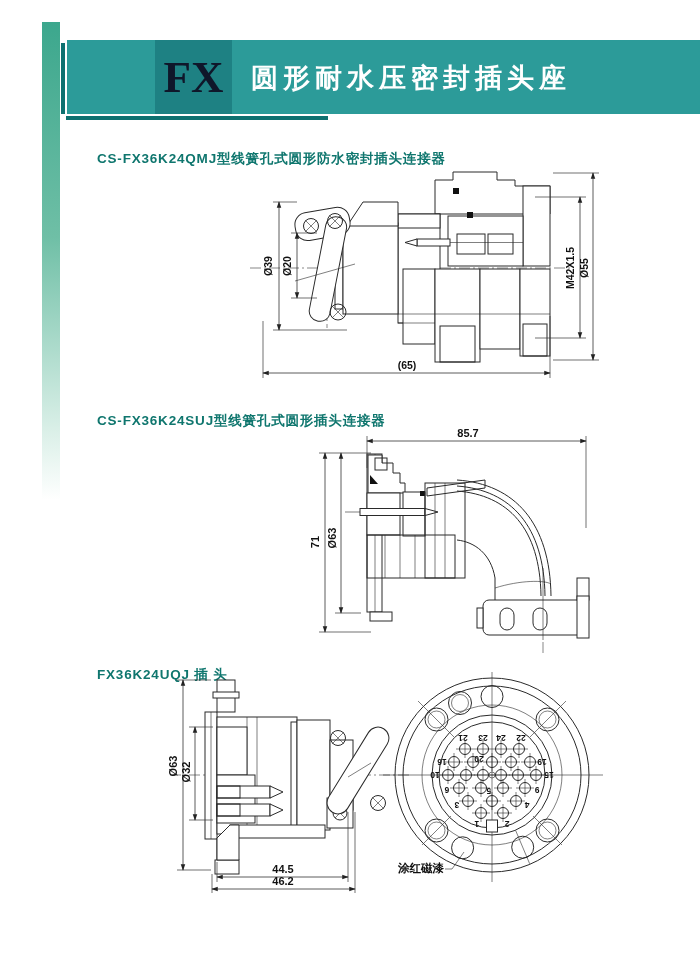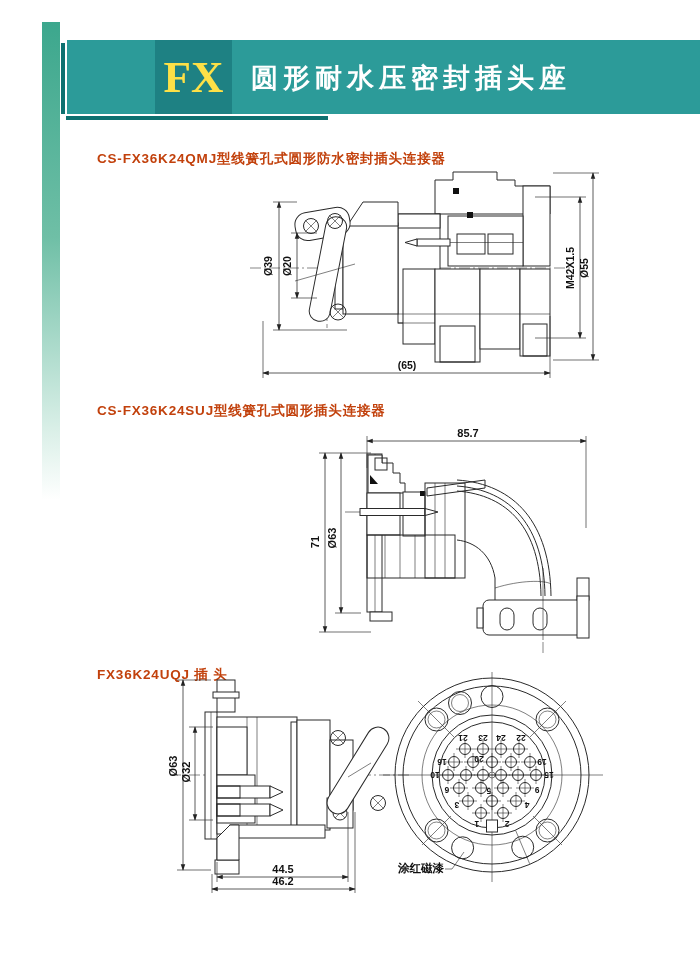--- a/index.html
+++ b/index.html
@@ -12,32 +12,32 @@
     position:absolute;left:42px;top:22px;width:18px;height:478px;
     background:linear-gradient(#3CA78D 0%, #6fbfa6 45%, #d9efe7 85%, #ffffff 100%);
   }
   
   .banner-shadow-left{position:absolute;left:61px;top:43px;width:4px;height:71px;background:#0E7170;}
   .banner{position:absolute;left:67px;top:40px;width:633px;height:74px;background:#2C9B99;}
   .fx-box{
     position:absolute;left:88px;top:0;width:77px;height:74px;background:#1E8183;
     display:flex;align-items:center;justify-content:center;
   }
-  .fx-logo{font-family:"Liberation Serif", serif;font-weight:bold;font-size:45px;color:#fde047;}
+  .fx-logo{font-family:"Liberation Serif", serif;font-weight:bold;font-size:45px;color:#0f172a;}
   .banner-title{
     position:absolute;left:184px;top:0;height:86px;line-height:76px;
     color:#ffffff;font-size:27px;font-weight:bold;letter-spacing:5px;white-space:nowrap;
   }
   .banner-shadow-bottom{position:absolute;left:66px;top:116px;width:262px;height:4px;background:#0E7170;}
   
   .sec-title{
-    position:absolute;left:97px;color:#c2410c;font-size:13.5px;font-weight:bold;
+    position:absolute;left:97px;color:#0f766e;font-size:13.5px;font-weight:bold;
     letter-spacing:0.8px;white-space:nowrap;
   }
-  #t1{top:150px;} #t2{top:402px;} #t3{top:666px;}
+  #t1{top:150px;} #t2{top:412px;} #t3{top:666px;}
   svg{position:absolute;}
   #dwg1{left:235px;top:166px;}
   #dwg2{left:305px;top:428px;}
   #dwg3{left:155px;top:662px;}
   svg text{font-family:"Liberation Sans", sans-serif;fill:#111;font-weight:700;}
   .dim{stroke:#333;stroke-width:0.8;fill:none;}
   .ext{stroke:#333;stroke-width:0.7;fill:none;}
   .ol{stroke:#2a2a2a;stroke-width:1;fill:#ffffff;}
   .oln{stroke:#2a2a2a;stroke-width:1;fill:none;}
   .thin{stroke:#2a2a2a;stroke-width:0.6;fill:none;}

